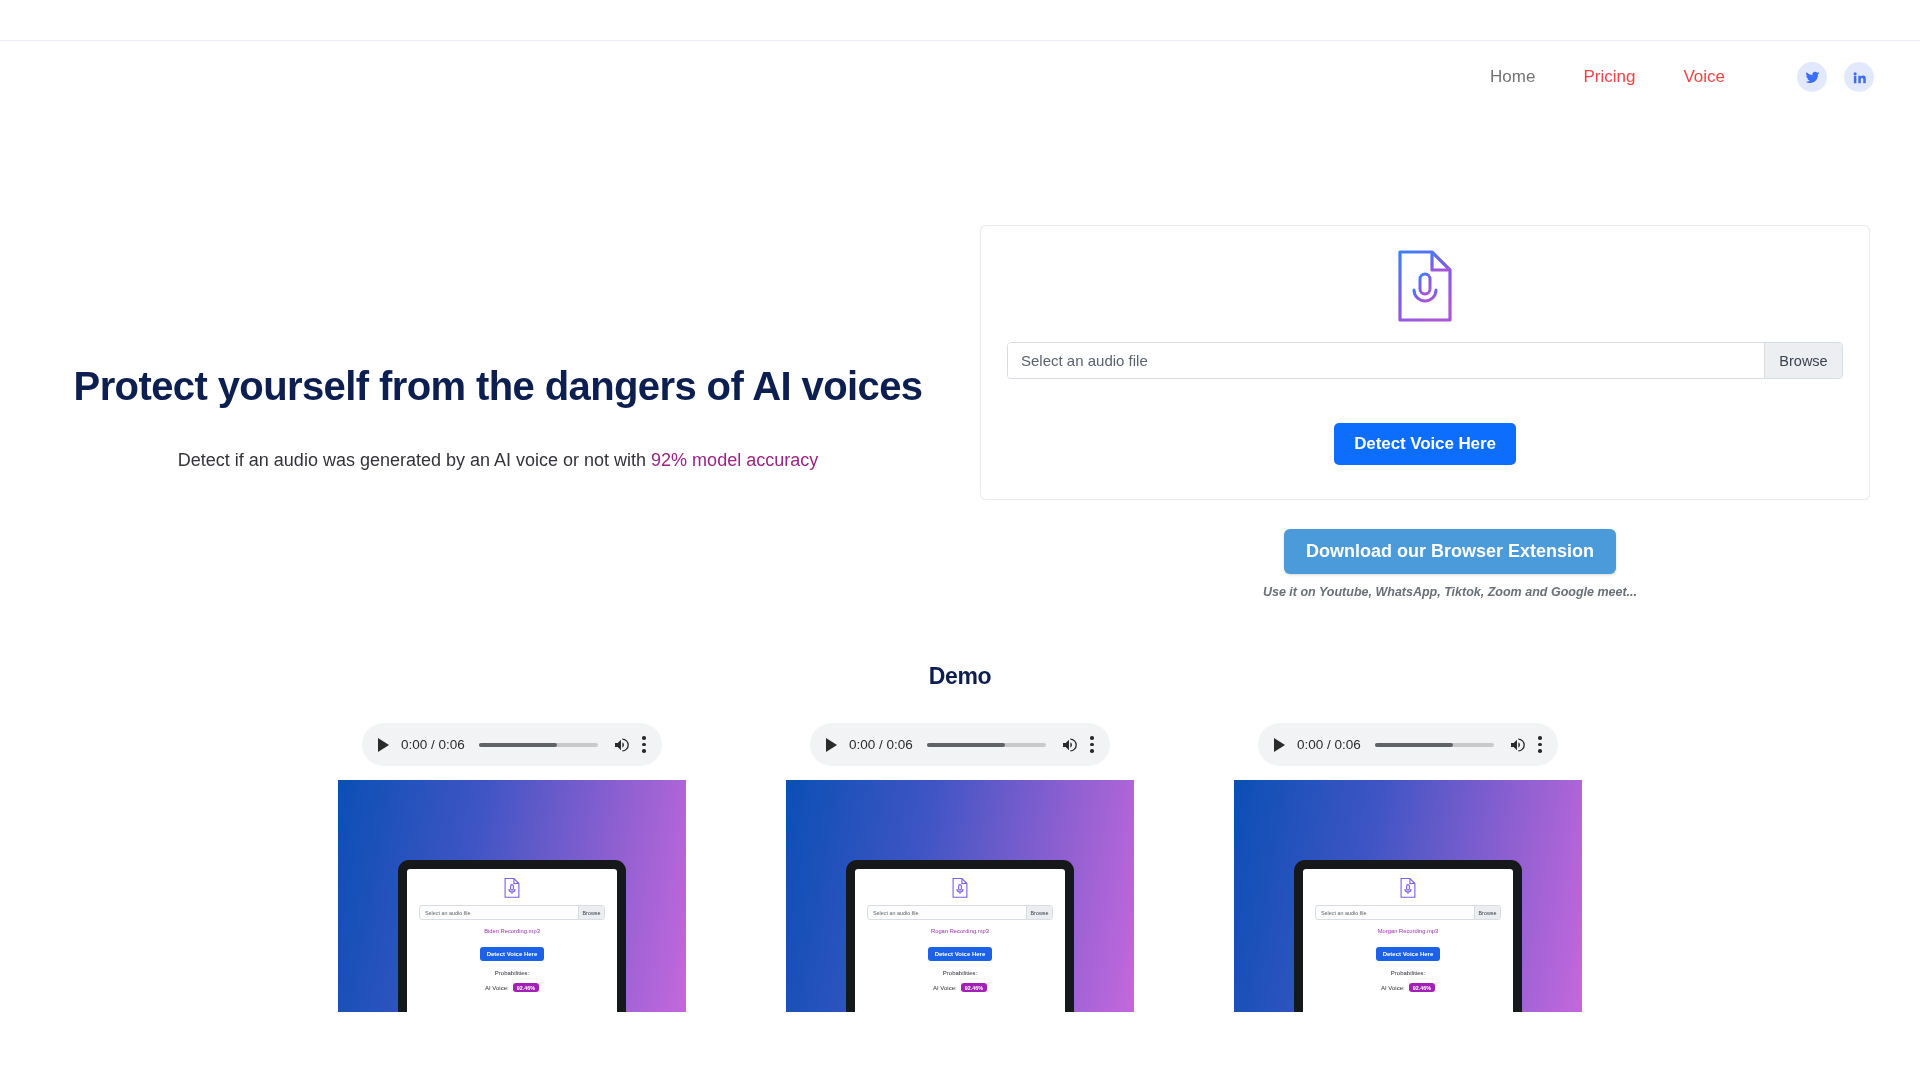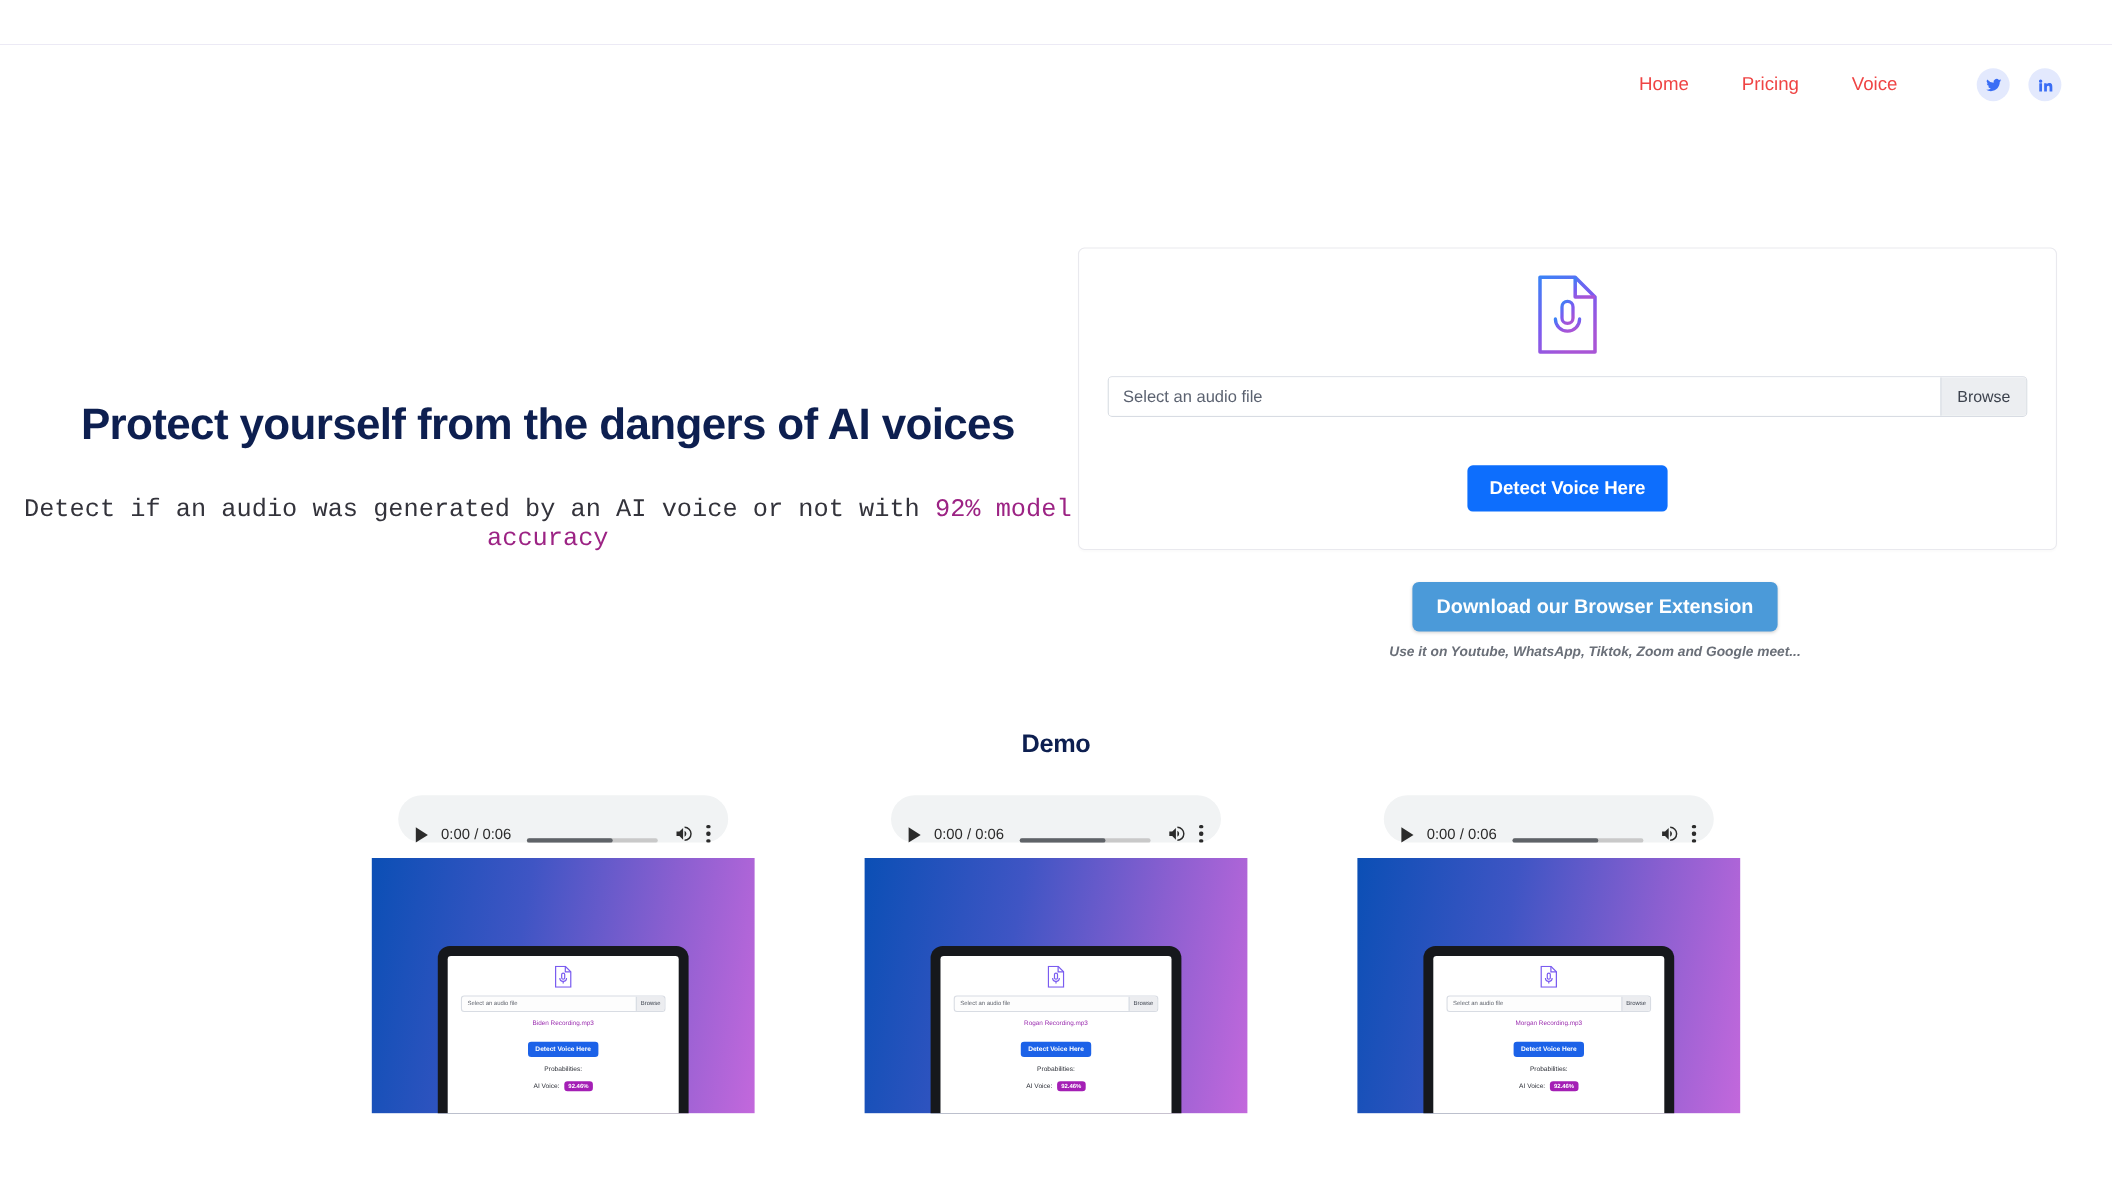--- a/index.html
+++ b/index.html
@@ -48,21 +48,21 @@
     align-items: center;
     gap: 0;
   }
   .nav-link {
     font-size: 17px;
     color: #ef4444;
     text-decoration: none;
     padding: 0 24px;
     white-space: nowrap;
   }
-  .nav-link.active { color: #ef4444; }
+  .nav-link.active { color: #737373; }
   .social-wrap { display: flex; align-items: center; gap: 17px; margin-left: 48px; }
   .social {
     width: 30px; height: 30px;
     border-radius: 50%;
     background: #e3e9fd;
     display: flex; align-items: center; justify-content: center;
   }
   .social svg { width: 15px; height: 15px; fill: #3b6ef5; display: block; }
 
   
@@ -80,24 +80,23 @@
   .hero-title {
     margin: 0;
     font-size: 40px;
     line-height: 1.18;
     font-weight: 800;
     color: #0d1f50;
     letter-spacing: -0.6px;
   }
   .hero-sub {
     margin: 40px 0 0 0;
-    font-size: 23px;
+    font-size: 18px;
     color: #33333b;
     font-weight: 400;
-    font-family: Liberation Mono, monospace;
   }
   .accent-link {
     color: #9c2384;
     text-decoration: none;
   }
 
   .hero-right {
     width: 940px;
     padding-right: 0;
   }
@@ -218,21 +217,21 @@
     gap: 100px;
     margin-top: 33px;
   }
   .demo-col { width: 348px; }
 
   .audio-player {
     height: 43px;
     border-radius: 22px;
     background: #f1f3f4;
     display: flex;
-    align-items: flex-end;
+    align-items: center;
     padding: 0 16px;
     gap: 12px;
     margin: 0 auto 14px auto;
     width: 300px;
   }
   .ap-play {
     width: 0; height: 0;
     border-left: 11px solid #2b2b2b;
     border-top: 7px solid transparent;
     border-bottom: 7px solid transparent;

